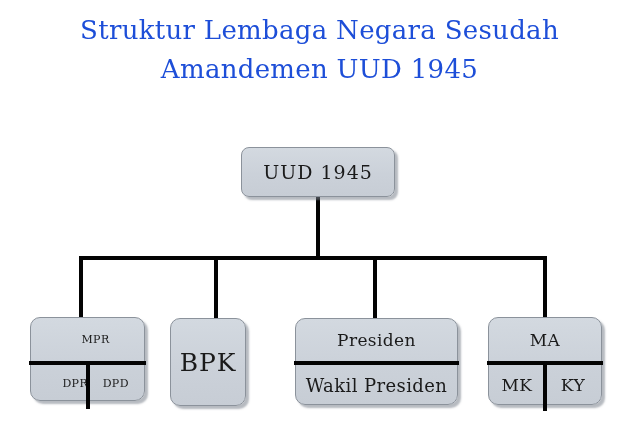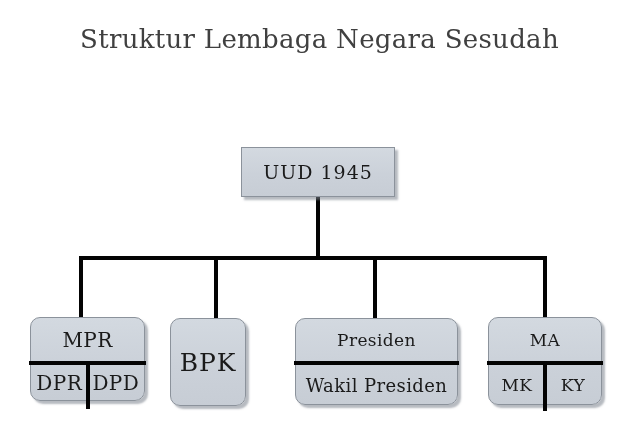--- a/index.html
+++ b/index.html
@@ -5,66 +5,67 @@
   html,body{margin:0;padding:0;background:#ffffff;}
   .canvas{
     position:relative;
     width:639px;height:426px;
     background:#ffffff;
     font-family:"DejaVu Serif","Liberation Serif",serif;
     color:#1a1a1a;
     overflow:hidden;
   }
   .title{
-    position:absolute;top:20px;left:0;width:100%;
+    position:absolute;top:11px;left:0;width:100%;
     text-align:center;
     font-size:26px;line-height:39px;
     letter-spacing:0.3px;
-    color:#404040;
+    color:#1d4ed8;
   }
   
   .ln{position:absolute;background:#030303;}
   .v{width:4px;}
   .h{height:4px;}
   
   .box{
     position:absolute;
     background:linear-gradient(180deg,#d3d9e0 0%,#cbd1d9 55%,#c7cdd5 100%);
     border:1.6px solid #8b929b;
     border-radius:10px;
     box-shadow:3px 3px 2px rgba(122,130,140,0.55);
     box-sizing:border-box;
   }
-  .box.root{border-radius:0;}
+  .box.root{border-radius:8px;}
   .cell{
     position:absolute;
     display:flex;align-items:center;justify-content:center;
     letter-spacing:0.4px;
     white-space:nowrap;
   }
   .hdiv{
     position:absolute;left:-2px;right:-2px;height:4px;
     background:#030303;
   }
   .vdiv{
     position:absolute;left:calc(50% - 2px);width:4px;
     background:#030303;
   }
   .fs-root{font-size:19px;letter-spacing:1px;}
   .fs-big{font-size:25px;letter-spacing:0.8px;}
-  .fs-mid{font-size:20px;}
+  .fs-mid{font-size:11px;padding-left:16px;}
   .fs-sub{font-size:17px;}
 </style>
 </head>
 <body>
 
 <div class="canvas">
 
   <div class="title">
     <div>Struktur Lembaga Negara Sesudah</div>
+    <div>Amandemen UUD 1945</div>
   </div>
 
   <div class="ln v" style="left:316px;top:197px;height:62px"></div>
   <div class="ln h" style="left:79px;top:256px;width:468px"></div>
   <div class="ln v" style="left:79px;top:258px;height:60px"></div>
   <div class="ln v" style="left:214px;top:258px;height:60px"></div>
   <div class="ln v" style="left:373px;top:258px;height:60px"></div>
   <div class="ln v" style="left:543px;top:258px;height:60px"></div>
 
   <div class="box root" style="left:241px;top:147px;width:154px;height:50px">

